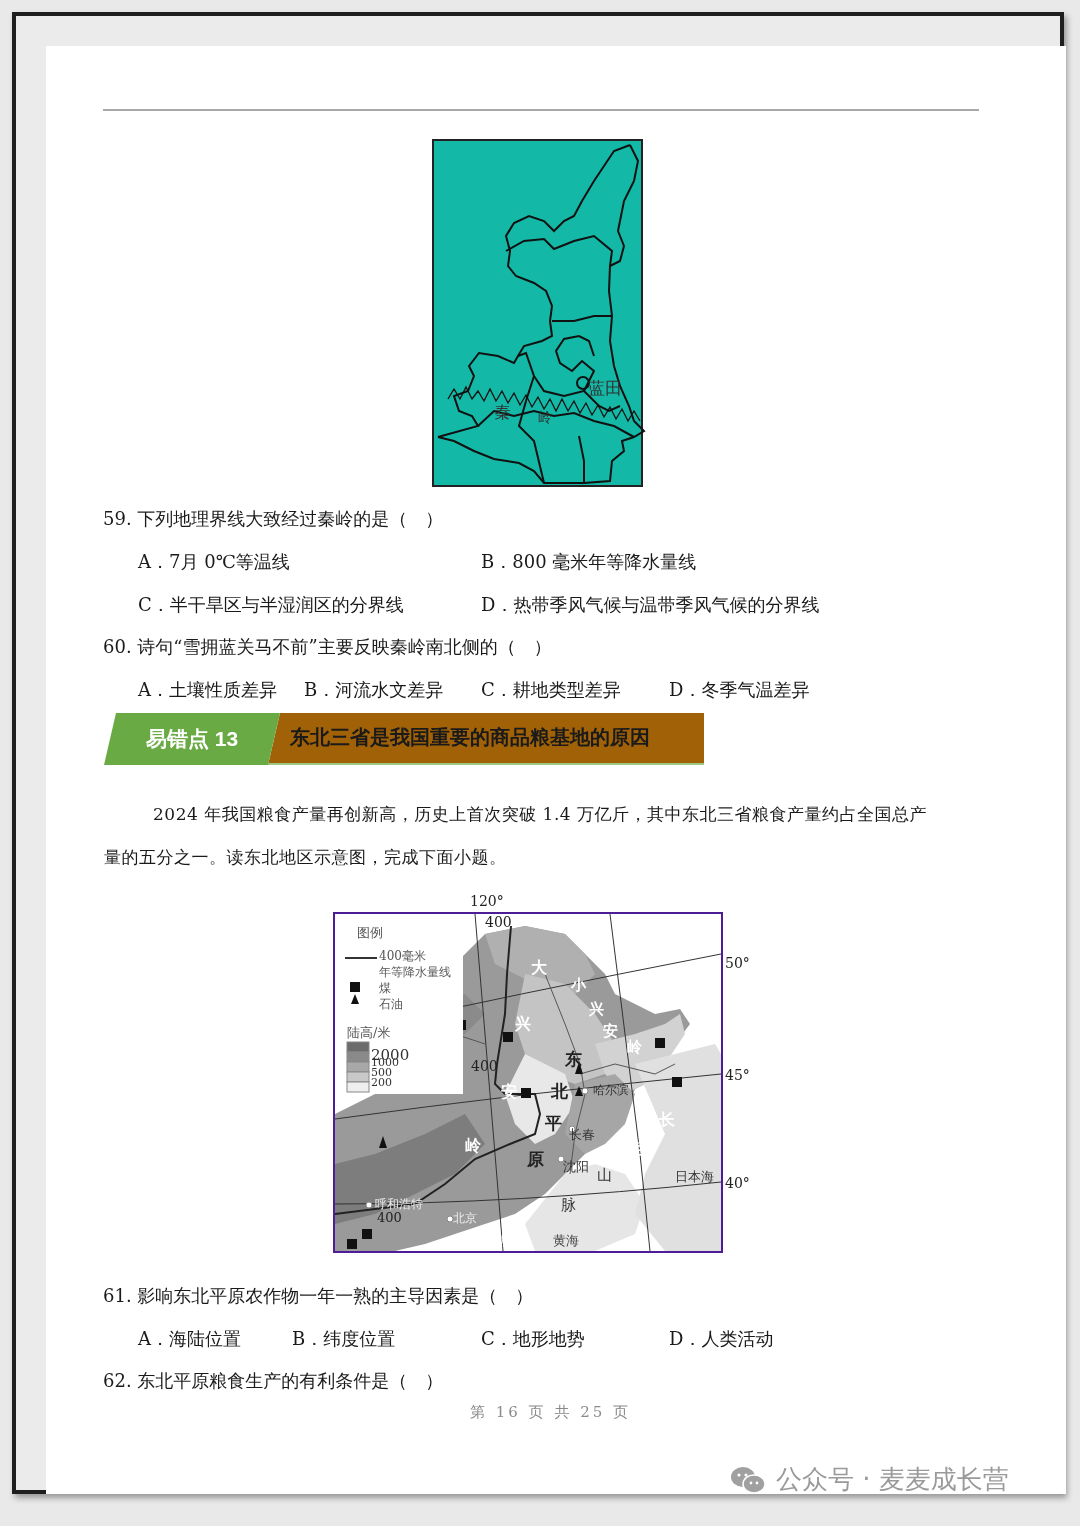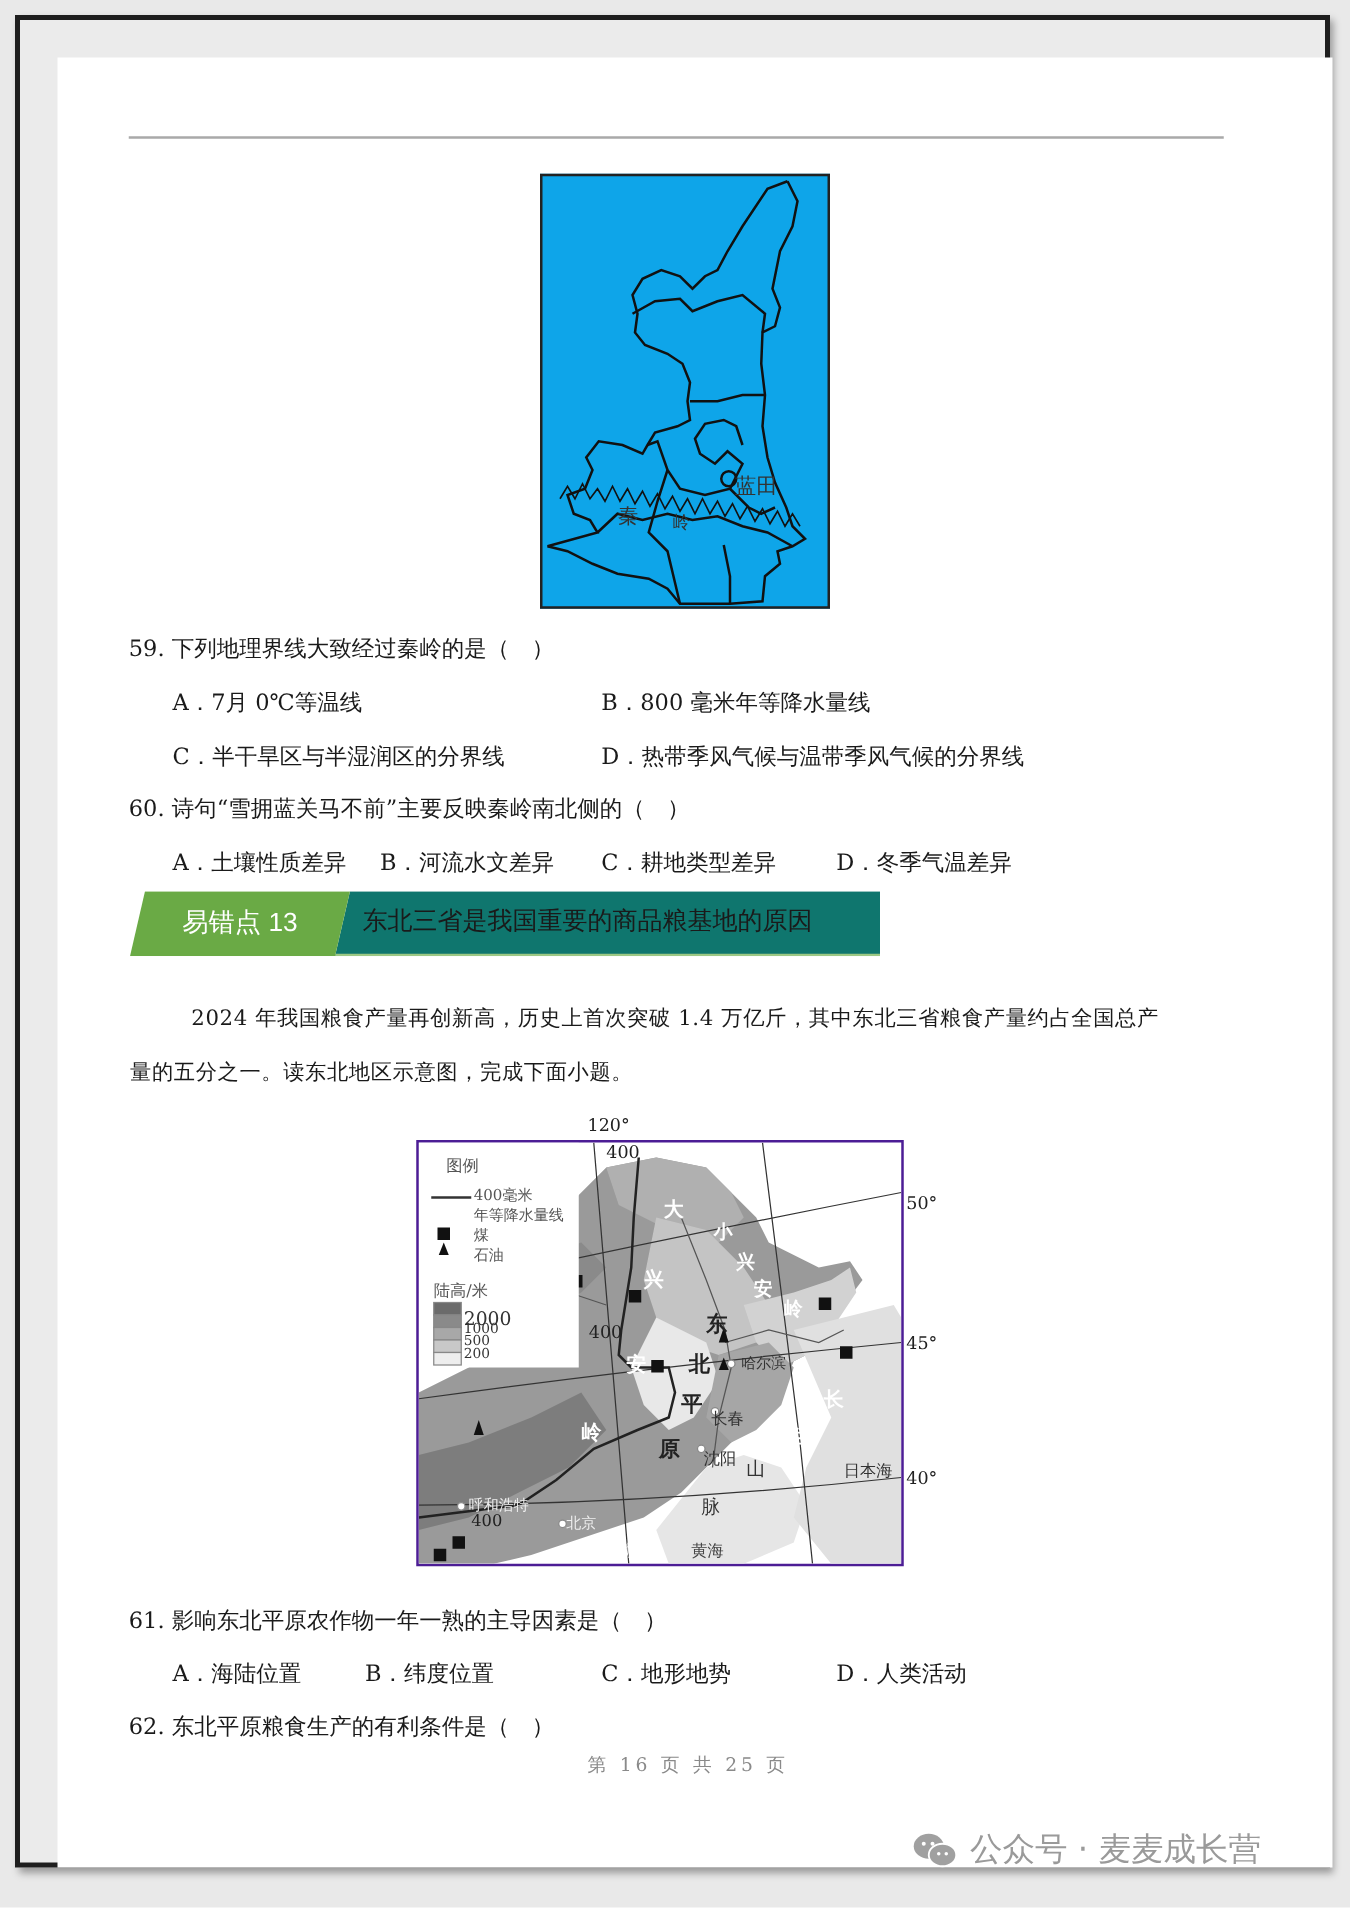--- a/index.html
+++ b/index.html
@@ -17,41 +17,42 @@
   }
   .page {
     position: absolute; left: 30px; top: 30px; width: 1020px; height: 1448px;
     background: #ffffff;
   }
   .header-rule {
     position: absolute; left: 103px; top: 109px; width: 876px; height: 2px;
     background: #a9a9a9;
   }
   .map1 {
-    position: absolute; left: 432px; top: 139px; width: 232px; height: 348px;
-    border: 2px solid #222; box-sizing: border-box; background: #0ea5e9;
+    position: absolute; left: 432px; top: 139px; width: 211px; height: 348px;
+    border: 2px solid #222; box-sizing: border-box; background: #14b8a6;
   }
   .q { position: absolute; font-size: 18px; white-space: nowrap; color: #1a1a1a; }
   .opt { position: absolute; font-size: 18px; white-space: nowrap; color: #1a1a1a; }
   .section {
     position: absolute; left: 104px; top: 713px; width: 600px; height: 52px;
   }
   .section .tag {
     position: absolute; left: 0; top: 0; height: 52px; width: 176px;
     background: #6aaa45;
     clip-path: polygon(12px 0, 176px 0, 164px 52px, 0 52px);
-    color: #fff; font-family: "Liberation Sans", sans-serif; font-weight: normal;
+    color: #fff; font-family: "Liberation Sans", sans-serif; font-weight: bold;
     font-size: 21px; line-height: 52px; text-align: center;
   }
   .section .bar {
     position: absolute; left: 164px; top: 0; height: 52px; width: 436px;
-    background: #0f766e;
+    background: #a16207;
     clip-path: polygon(12px 0, 436px 0, 436px 52px, 0 52px);
     border-bottom: 2px solid #9cc884;
     box-sizing: border-box;
+    font-weight: bold;
   }
   .section .bar span {
     position: absolute; left: 22px; top: 0; line-height: 48px;
     font-family: "Liberation Sans", "DejaVu Sans", sans-serif; font-size: 20px; color: #1a1a1a;
   }
   .para { position: absolute; font-size: 17px; white-space: nowrap; color: #1a1a1a; letter-spacing: 0.5px; }
   .map2 {
     position: absolute; left: 333px; top: 912px; width: 390px; height: 341px;
     border: 2px solid #4c1d95; box-sizing: border-box; background: #fff; overflow: hidden;
   }

